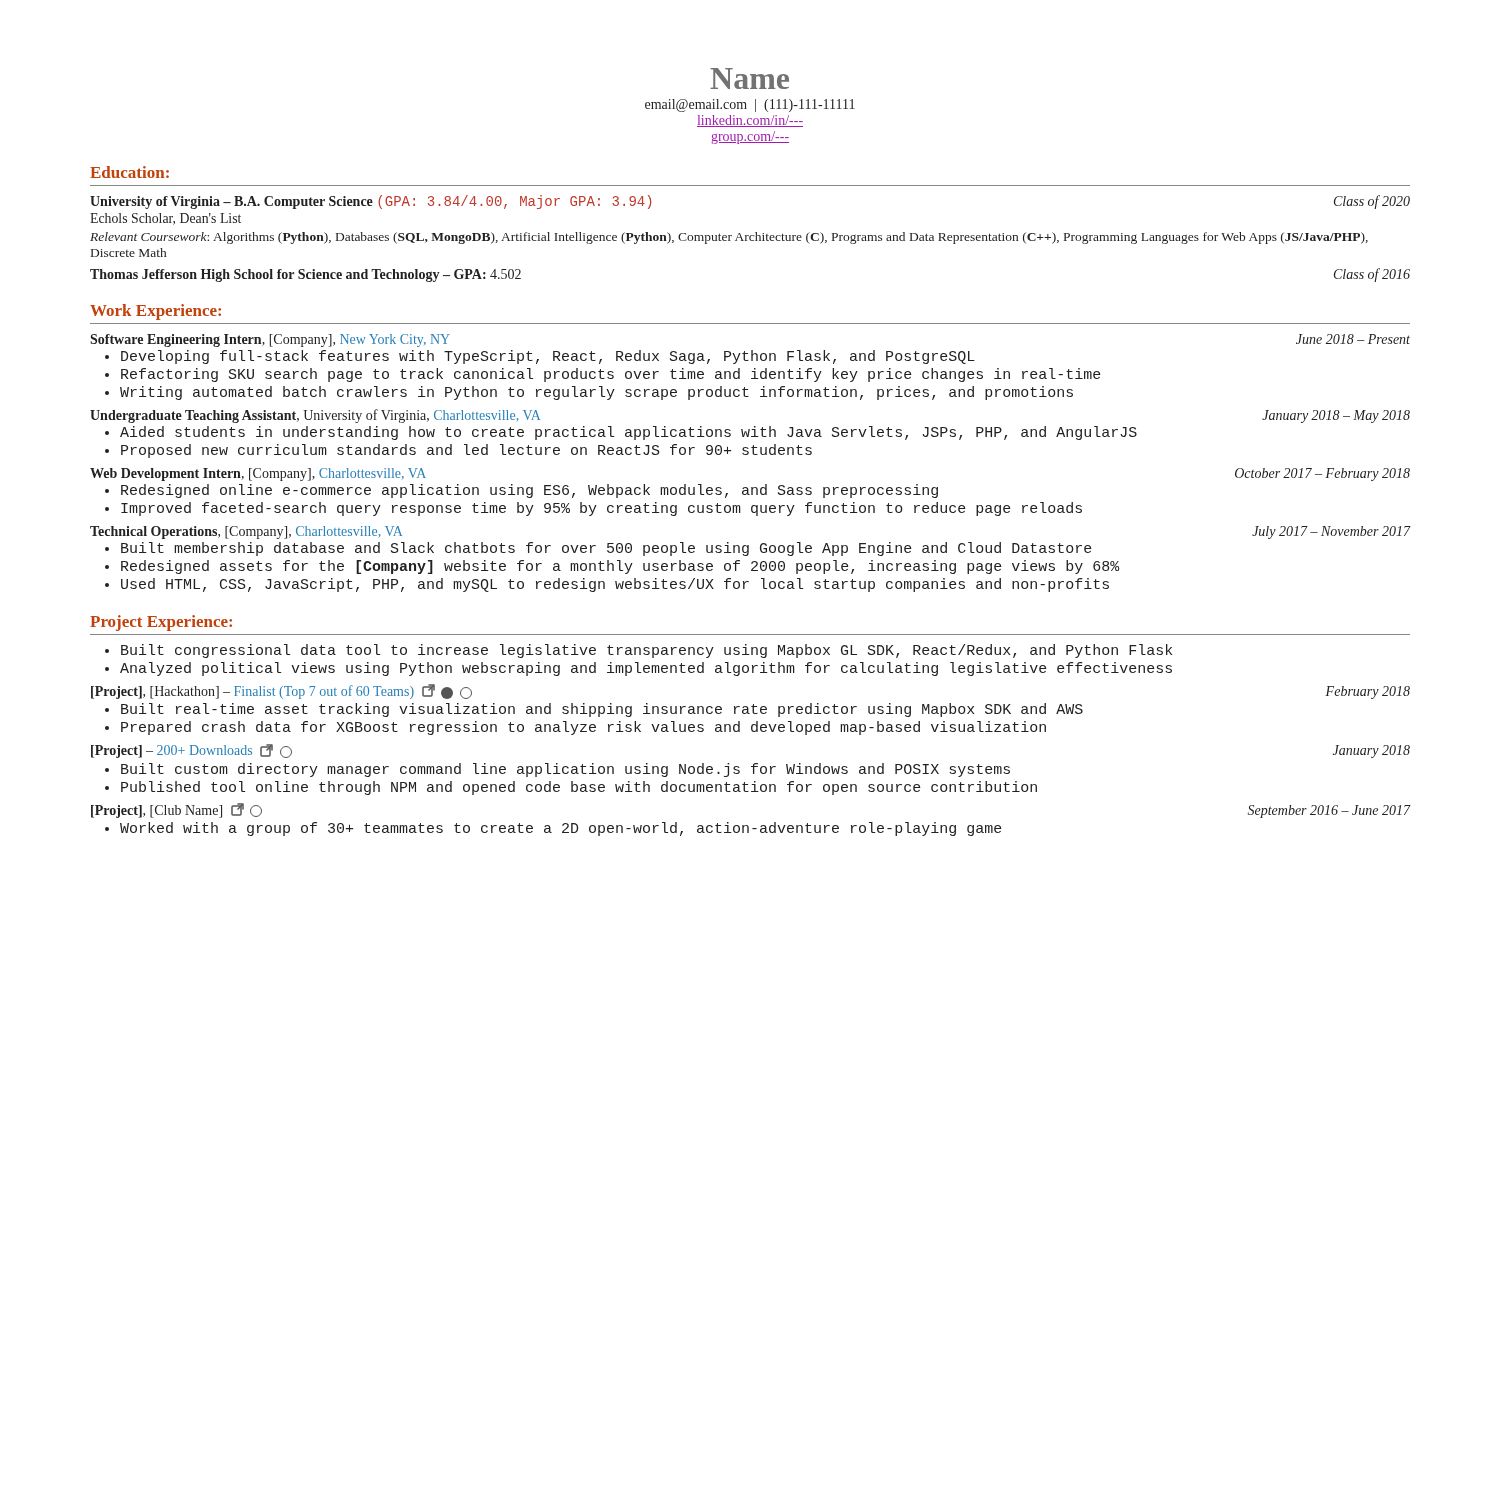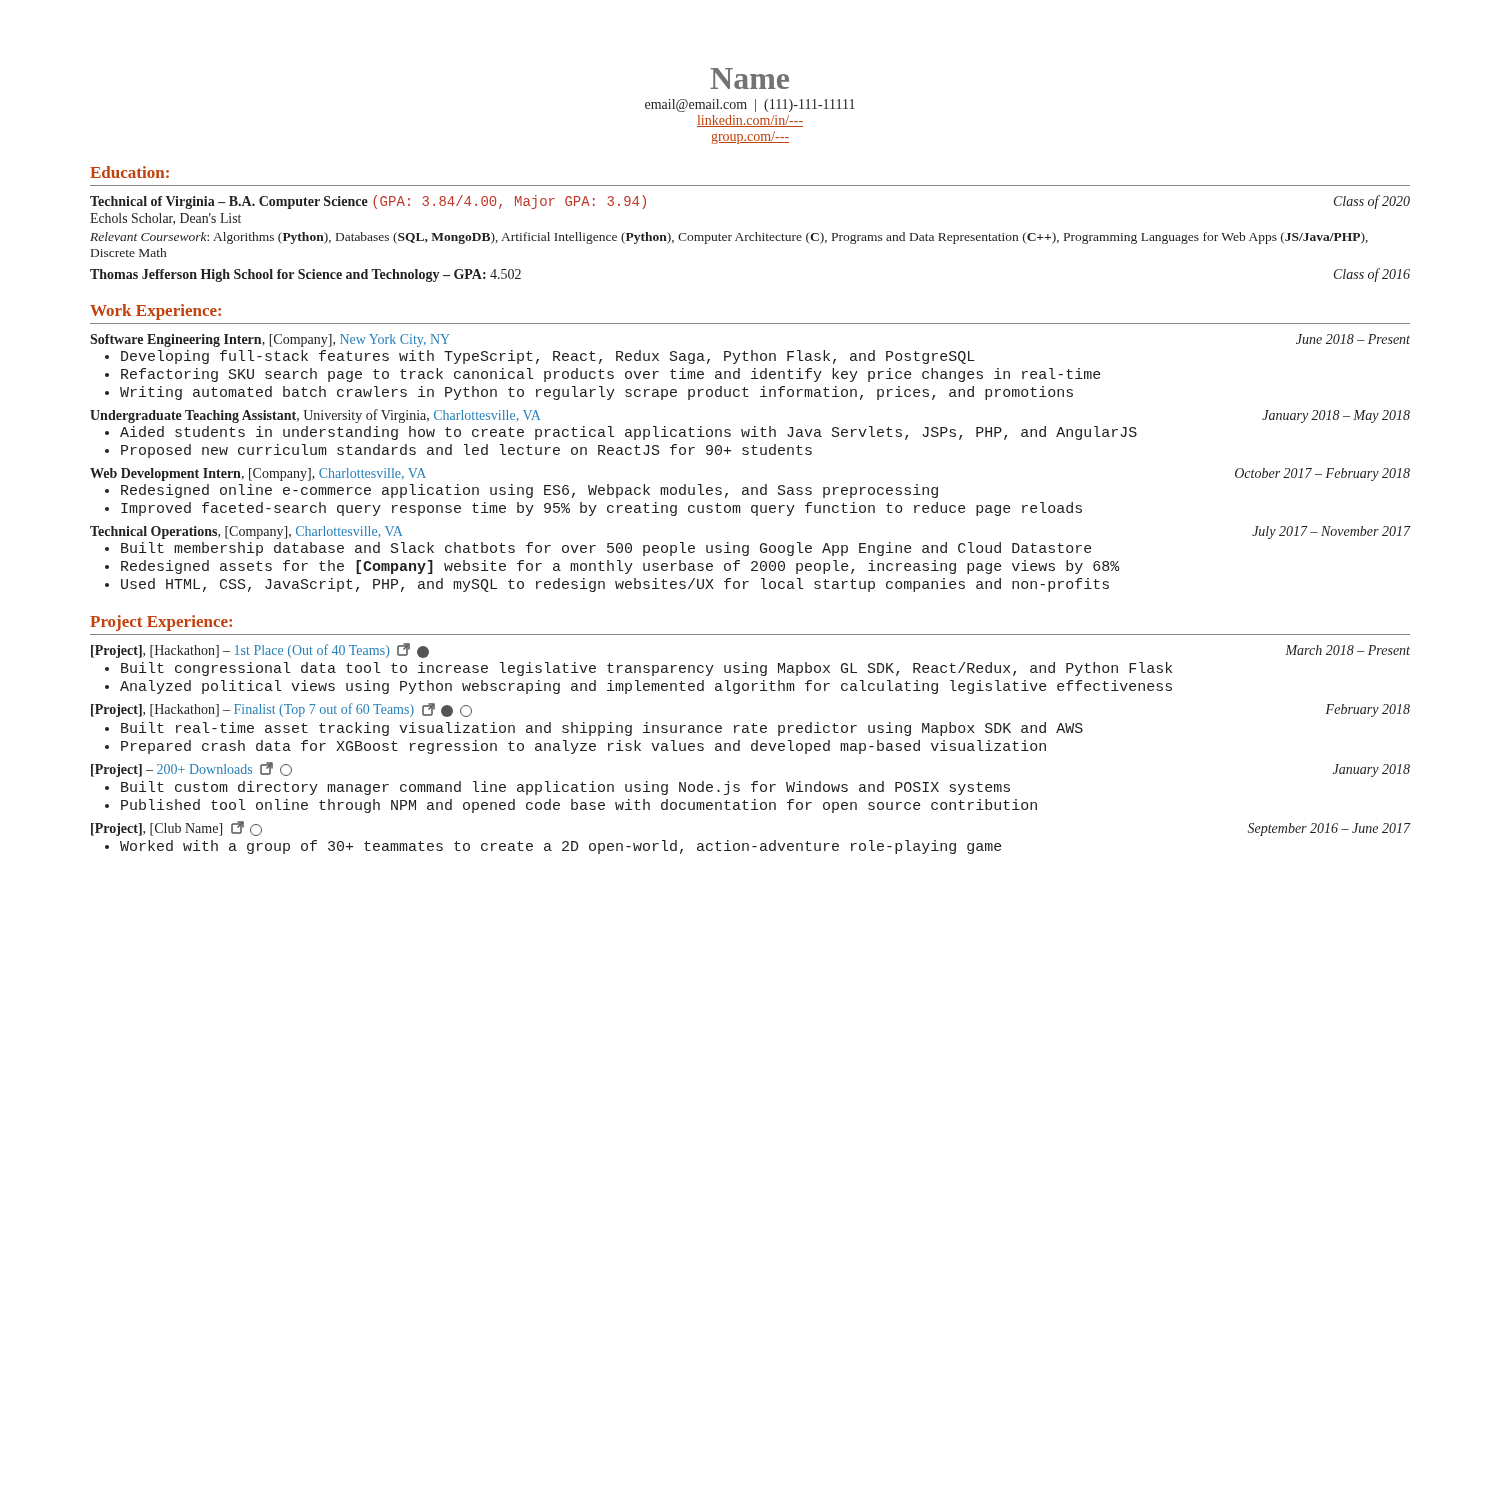--- a/index.html
+++ b/index.html
@@ -19,21 +19,21 @@
     .header h1 {
       font-size: 32px;
       font-weight: bold;
       color: #737373;
     }
     .header .contact-line {
       font-size: 14px;
       color: #222;
     }
     .header a, .link {
-      color: #c2410c;
+      color: #a21caf;
       text-decoration: underline;
     }
     .section-title {
       font-size: 17px;
       font-weight: bold;
       color: #c2410c;
       margin-top: 18px;
       margin-bottom: 2px;
     }
     .section-divider {
@@ -97,21 +97,21 @@
 </div>
 
 <div>
   <div class="section-title">
     <span>Education</span>:
   </div>
   <hr class="section-divider">
 
   <div class="entry">
     <div class="entry-left">
-      <span class="edu-bold">Technical of Virginia – B.A. Computer Science</span>
+      <span class="edu-bold">University of Virginia – B.A. Computer Science</span>
       <span class="gpa-red"> (GPA: 3.84/4.00, Major GPA: 3.94)</span>
     </div>
     <div class="entry-right"><em>Class of 2020</em></div>
   </div>
   <div style="font-size:13.8px; margin-bottom:2px;">Echols Scholar, Dean's List</div>
   <div style="font-size:13.5px; margin-bottom:6px; font-style:italic;">
     <em><span style="font-style:normal; font-weight:normal;"><em>Relevant Coursework</em>: Algorithms (<strong>Python</strong>), Databases (<strong>SQL, MongoDB</strong>), Artificial Intelligence (<strong>Python</strong>), Computer Architecture (<strong>C</strong>), Programs and Data Representation (<strong>C++</strong>), Programming Languages for Web Apps (<strong>JS/Java/PHP</strong>), Discrete Math</span></em>
   </div>
 
   <div class="entry">
@@ -193,36 +193,20 @@
   </div>
 </div>
 
 <div style="margin-top:14px;">
   <div class="section-title">
     <span>Project Experience</span>:
   </div>
   <hr class="section-divider">
 
   <div>
-    <div class="entry">
-      <div class="entry-left">
-        <span class="bold">[Project]</span>,
-        <span> [Hackathon] –</span>
-        <span class="first-place"> 1st Place (Out of 40 Teams)</span>
-        <span style="display:inline-block; vertical-align:middle; margin-left:4px;">
-          <svg width="13" height="13" viewBox="0 0 13 13" fill="none" xmlns="http://www.w3.org/2000/svg">
-            <rect x="1" y="3" width="9" height="9" rx="1" stroke="#555" stroke-width="1.5" fill="none"></rect>
-            <path d="M7 1h5v5" stroke="#555" stroke-width="1.5" stroke-linecap="round" stroke-linejoin="round"></path>
-            <line x1="6.5" y1="6.5" x2="11.5" y2="1.5" stroke="#555" stroke-width="1.5"></line>
-          </svg>
-        </span>
-        <span style="display:inline-block; width:12px; height:12px; background:#555; border-radius:50%; vertical-align:middle; margin-left:3px;"></span>
-      </div>
-      <div class="entry-right"><em>March 2018 – Present</em></div>
-    </div>
     <ul>
       <li>Built congressional data tool to increase legislative transparency using Mapbox GL SDK, React/Redux, and Python Flask</li>
       <li>Analyzed political views using Python webscraping and implemented algorithm for calculating legislative effectiveness</li>
     </ul>
   </div>
 
   <div style="margin-top:6px;">
     <div class="entry">
       <div class="entry-left">
         <span class="bold">[Project]</span>,

